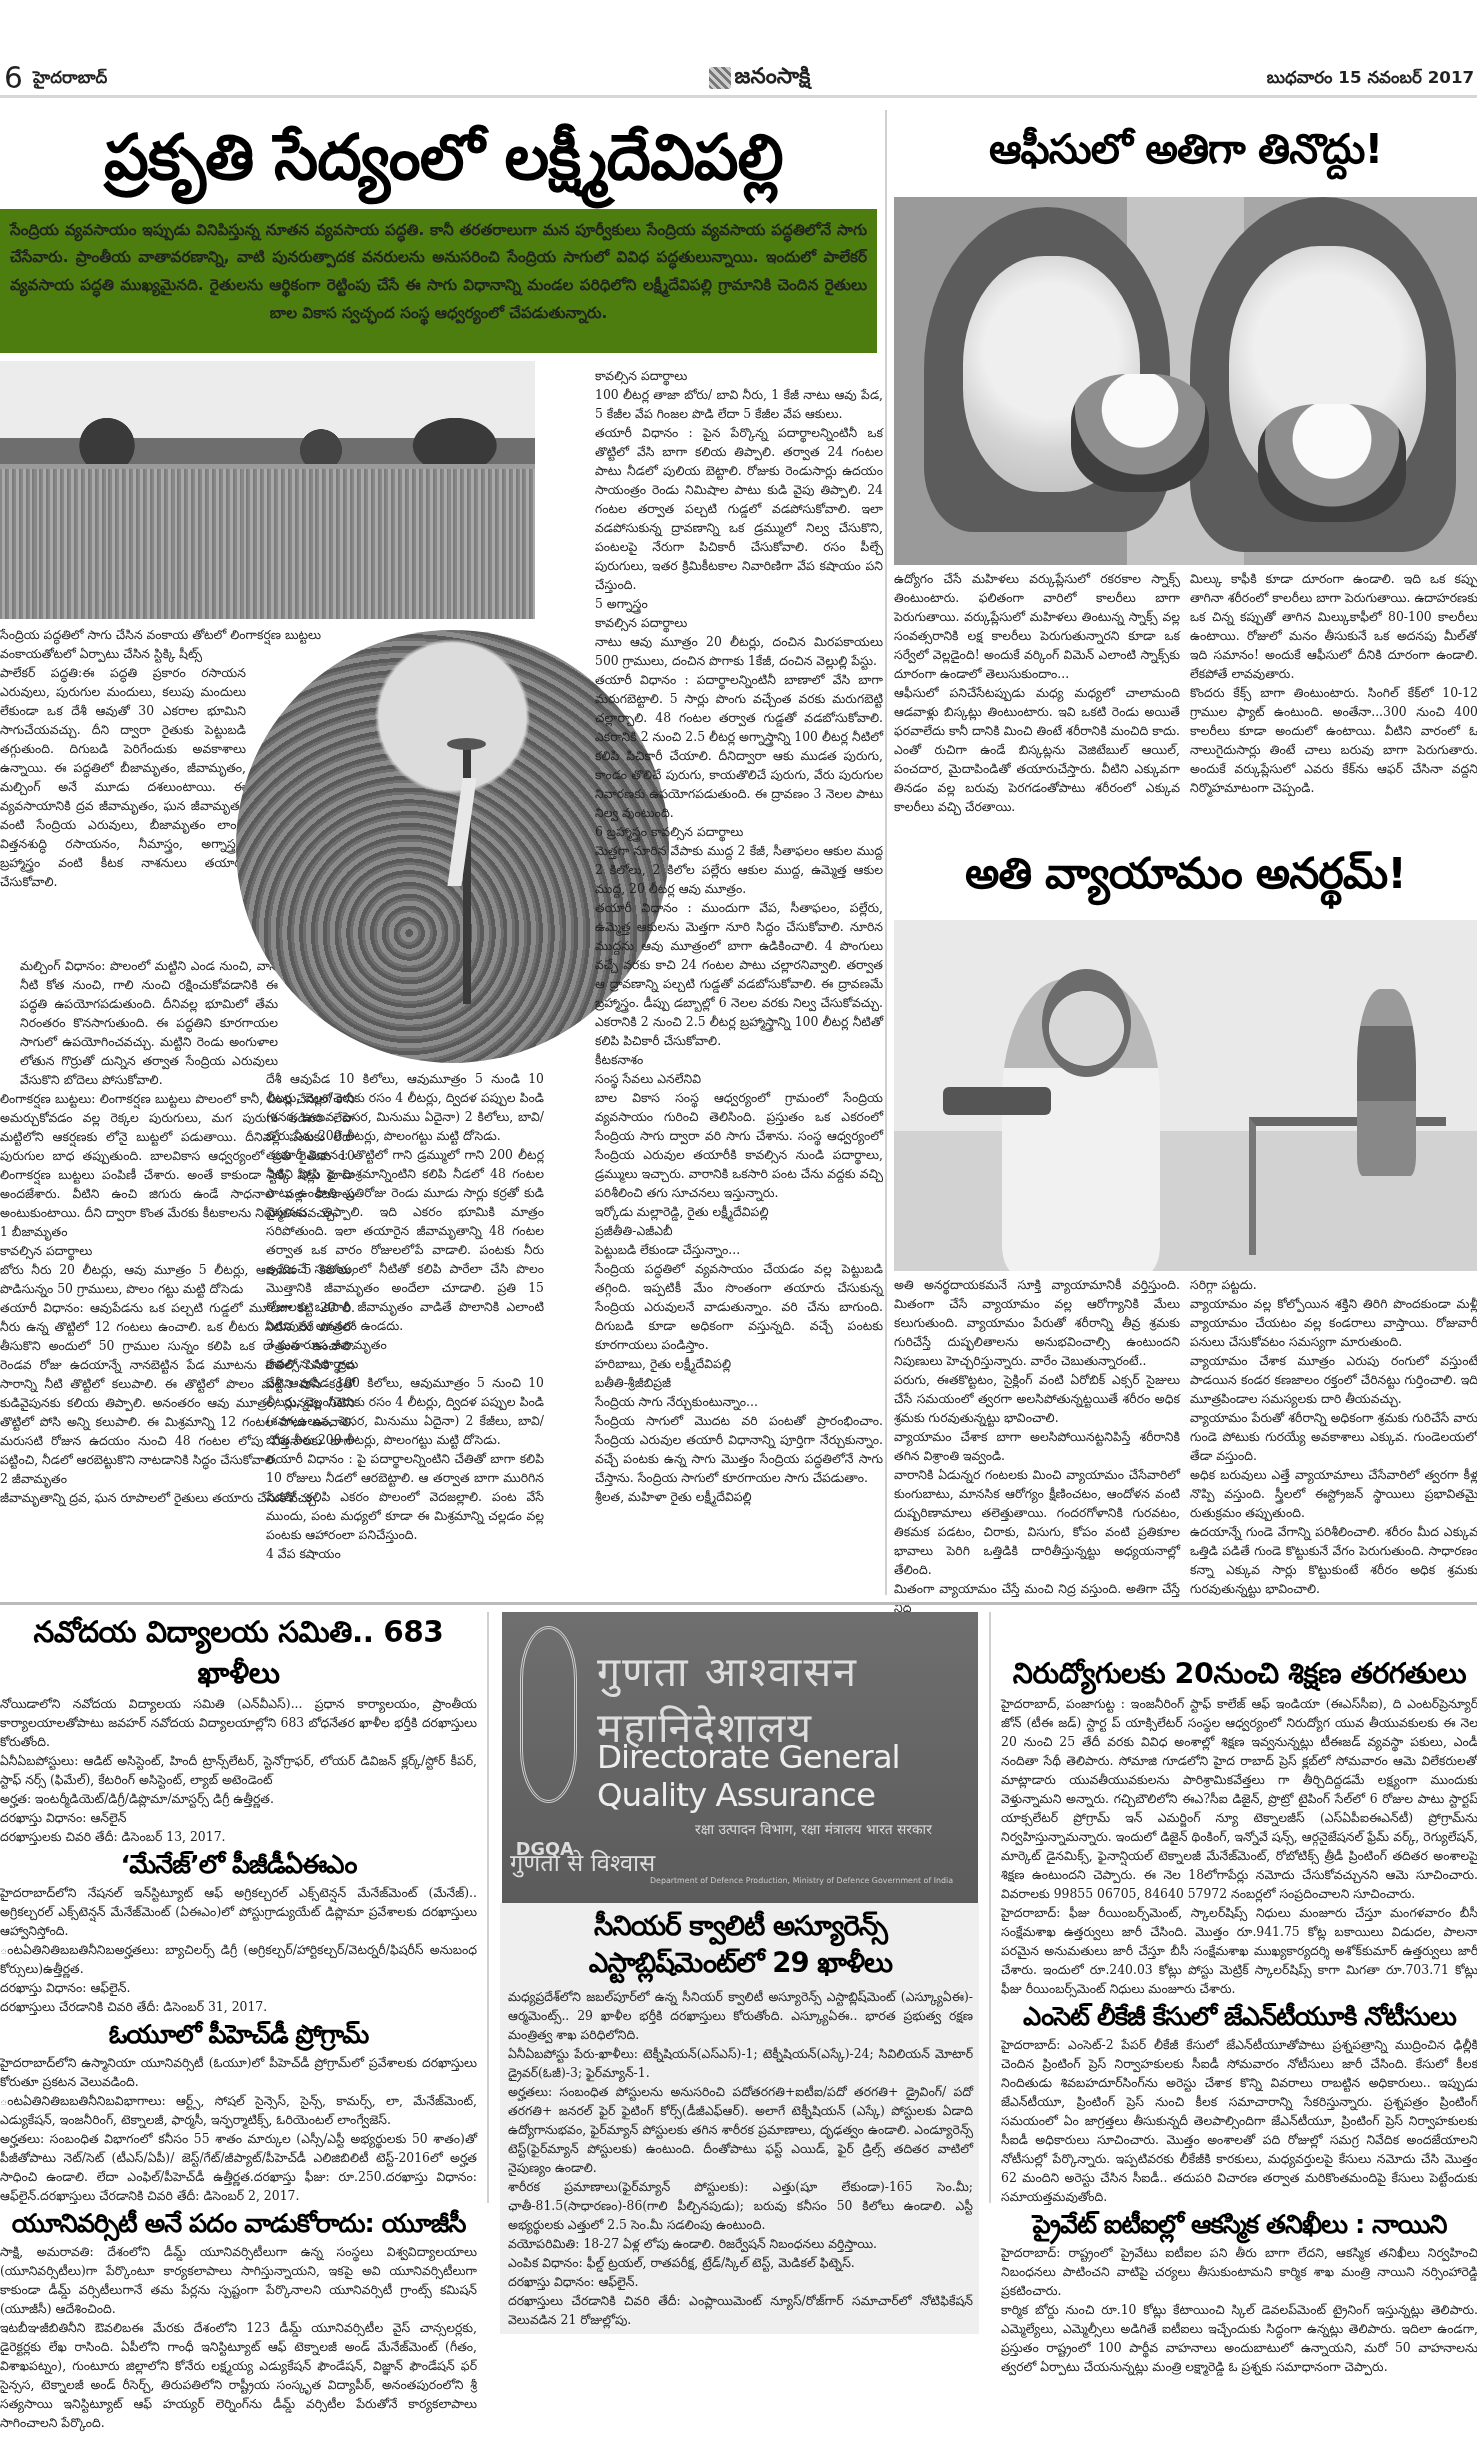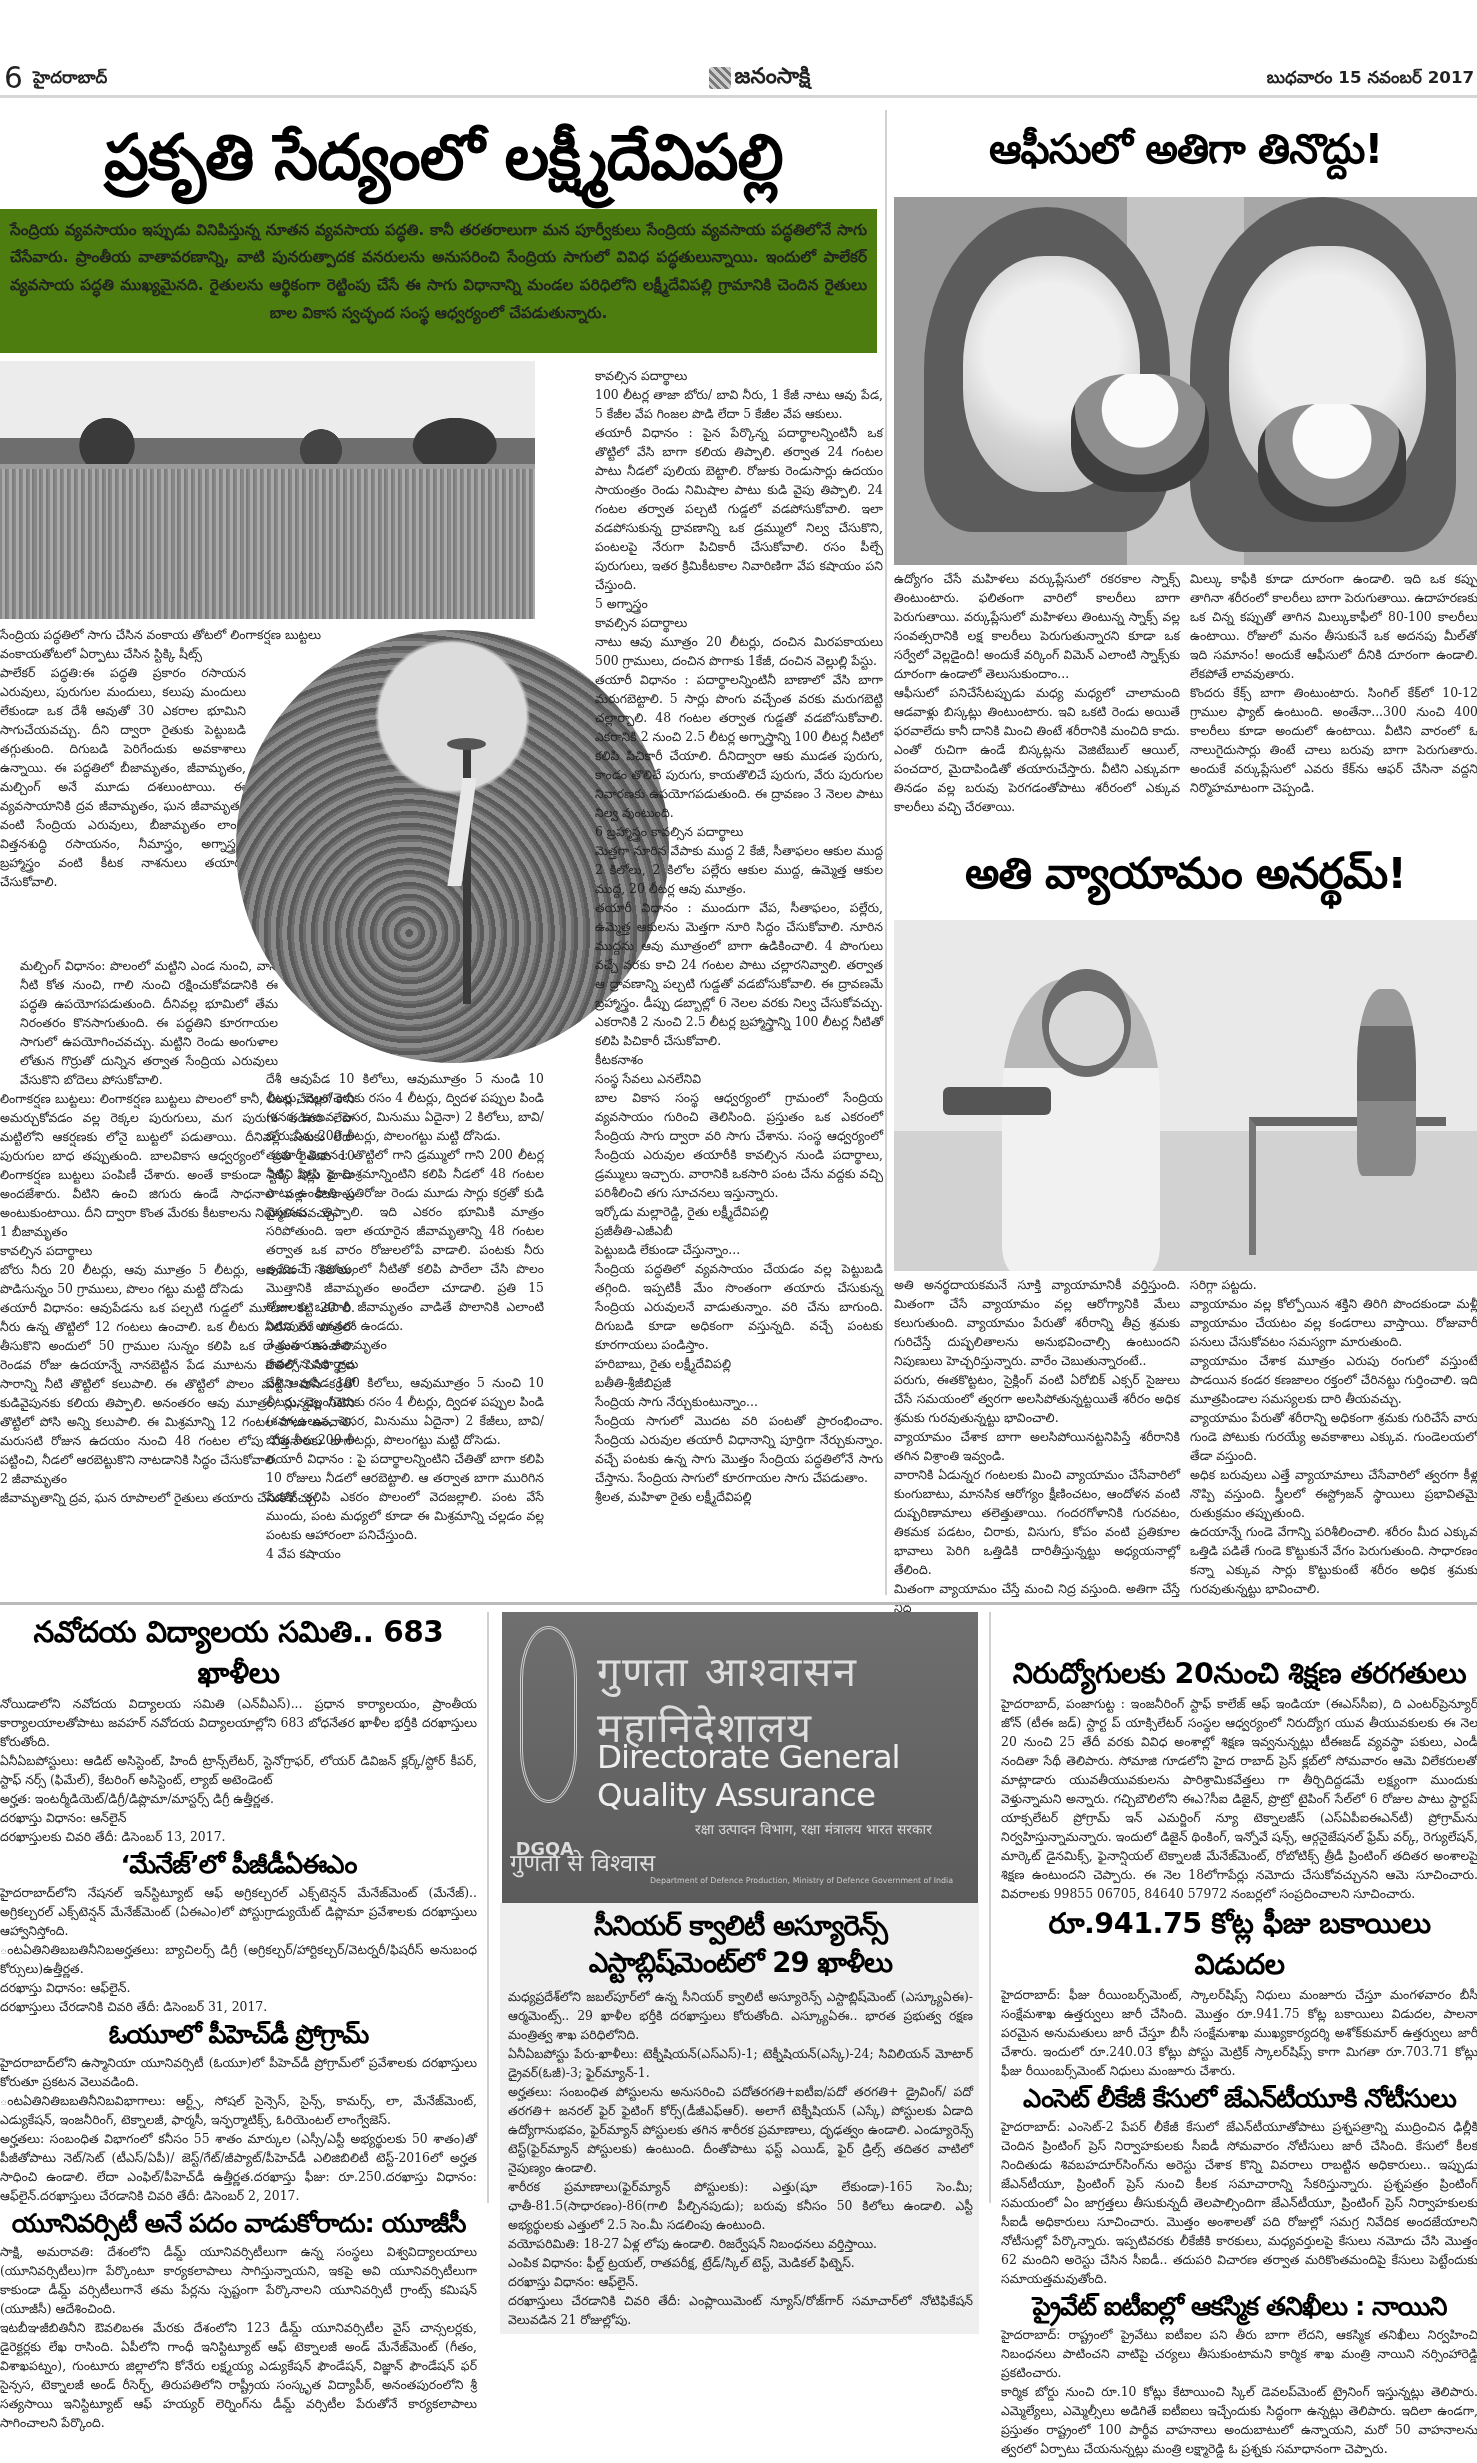--- a/index.html
+++ b/index.html
@@ -231,21 +231,20 @@
   <div>ఎంపిక విధానం: ఫీల్డ్ ట్రయల్, రాతపరీక్ష, ట్రేడ్/స్కిల్ టెస్ట్, మెడికల్ ఫిట్నెస్.</div>
   <div>దరఖాస్తు విధానం: ఆఫ్‌లైన్.</div>
   <div>దరఖాస్తులు చేరడానికి చివరి తేదీ: ఎంప్లాయిమెంట్ న్యూస్/రోజ్‌గార్ సమాచార్‌లో నోటిఫికేషన్ వెలువడిన 21 రోజుల్లోపు.</div>
 </div>
 
 <div class="abs vrule" style="left:989px;top:1612px;height:591px;"></div>
 
 <div class="col txt" style="left:1001px;top:1616px;width:477px;margin-top:37px;">
   <h3 class="bottom-head" style="font-size:28.6px">నిరుద్యోగులకు 20నుంచి శిక్షణ తరగతులు</h3>
   <div>హైదరాబాద్, పంజాగుట్ట : ఇంజనీరింగ్ స్టాఫ్ కాలేజ్ ఆఫ్ ఇండియా (ఈఎస్‌సీఐ), ది ఎంటర్‌ప్రెన్యూర్ జోన్ (టీఈ జడ్) స్టార్ట ప్ యాక్సిలేటర్ సంస్థల ఆధ్వర్యంలో నిరుద్యోగ యువ తీయువకులకు ఈ నెల 20 నుంచి 25 తేదీ వరకు వివిధ అంశాల్లో శిక్షణ ఇవ్వనున్నట్లు టీఈజడ్ వ్యవస్థా పకులు, ఎండీ నందితా సేథీ తెలిపారు. సోమాజి గూడలోని హైద రాబాద్ ప్రెస్ క్లబ్‌లో సోమవారం ఆమె విలేకరులతో మాట్లాడారు యువతీయువకులను పారిశ్రామికవేత్తలు గా తీర్చిదిద్దడమే లక్ష్యంగా ముందుకు వెళ‌్తున్నామని అన్నారు. గచ్చిబౌలిలోని ఈఎ?సీఐ డిజైన్, ప్రొట్రో టైపింగ్ సేల్‌లో 6 రోజుల పాటు స్టార్టప్ యాక్సలేటర్ ప్రోగ్రామ్ ఇన్ ఎమర్జింగ్ న్యూ టెక్నాలజీస్ (ఎస్‌ఏపీఐఈఎన్‌టీ) ప్రోగ్రామ్‌ను నిర్వహిస్తున్నామన్నారు. ఇందులో డిజైన్ థింకింగ్, ఇన్నోవే షన్స్, ఆర్గనైజేషనల్ ఫ్రేమ్ వర్క్, రెగ్యులేషన్, మార్కెట్ డైనమిక్స్, ఫైనాన్షియల్ టెక్నాలజీ మేనేజ్‌మెంట్, రోబోటిక్స్ త్రీడీ ప్రింటింగ్ తదితర అంశాలపై శిక్షణ ఉంటుందని చెప్పారు. ఈ నెల 18లోగాపేర్లు నమోదు చేసుకోవచ్చునని ఆమె సూచించారు. వివరాలకు 99855 06705, 84640 57972 నంబర్లలో సంప్రదించాలని సూచించారు.</div>
-  <h3 class="bottom-head" style="font-size:28.6px">రూ.941.75 కోట్ల ఫీజు బకాయిలు విడుదల</h3>
   <div>హైదరాబాద్: ఫీజు రీయింబర్స్‌మెంట్, స్కాలర్‌షిప్స్ నిధులు మంజూరు చేస్తూ మంగళవారం బీసీ సంక్షేమశాఖ ఉత్తర్వులు జారీ చేసింది. మొత్తం రూ.941.75 కోట్ల బకాయిలు విడుదల, పాలనా పరమైన అనుమతులు జారీ చేస్తూ బీసీ సంక్షేమశాఖ ముఖ్యకార్యదర్శి అశోక్‌కుమార్ ఉత్తర్వులు జారీ చేశారు. ఇందులో రూ.240.03 కోట్లు పోస్టు మెట్రిక్ స్కాలర్‌షిప్స్ కాగా మిగతా రూ.703.71 కోట్లు ఫీజు రీయింబర్స్‌మెంట్ నిధులు మంజూరు చేశారు.</div>
   <h3 class="sub-head">ఎంసెట్ లీకేజీ కేసులో జేఎన్‌టీయూకి నోటీసులు</h3>
   <div>హైదరాబాద్: ఎంసెట్-2 పేపర్ లీకేజీ కేసులో జేఎన్‌టీయూతోపాటు ప్రశ్నపత్రాన్ని ముద్రించిన ఢిల్లీకి చెందిన ప్రింటింగ్ ప్రెస్ నిర్వాహకులకు సీఐడీ సోమవారం నోటీసులు జారీ చేసింది. కేసులో కీలక నిందితుడు శివబహదూర్‌సింగ్‌ను అరెస్టు చేశాక కొన్ని వివరాలు రాబట్టిన అధికారులు.. ఇప్పుడు జేఎన్‌టీయూ, ప్రింటింగ్ ప్రెస్ నుంచి కీలక సమాచారాన్ని సేకరిస్తున్నారు. ప్రశ్నపత్రం ప్రింటింగ్ సమయంలో ఏం జాగ్రత్తలు తీసుకున్నదీ తెలపాల్సిందిగా జేఎన్‌టీయూ, ప్రింటింగ్ ప్రెస్ నిర్వాహకులకు సీఐడీ అధికారులు సూచించారు. మొత్తం అంశాలతో పది రోజుల్లో సమగ్ర నివేదిక అందజేయాలని నోటీసుల్లో పేర్కొన్నారు. ఇప్పటివరకు లీకేజీకి కారకులు, మధ్యవర్తులపై కేసులు నమోదు చేసి మొత్తం 62 మందిని అరెస్టు చేసిన సీఐడీ.. తదుపరి విచారణ తర్వాత మరికొంతమందిపై కేసులు పెట్టేందుకు సమాయత్తమవుతోంది.</div>
   <h3 class="sub-head">ప్రైవేట్ ఐటీఐల్లో ఆకస్మిక తనిఖీలు : నాయిని</h3>
   <div>హైదరాబాద్: రాష్ట్రంలో ప్రైవేటు ఐటీఐల పని తీరు బాగా లేదని, ఆకస్మిక తనిఖీలు నిర్వహించి నిబంధనలు పాటించని వాటిపై చర్యలు తీసుకుంటామని కార్మిక శాఖ మంత్రి నాయిని నర్సింహారెడ్డి ప్రకటించారు.</div>
   <div>కార్మిక బోర్డు నుంచి రూ.10 కోట్లు కేటాయించి స్కిల్ డెవలప్‌మెంట్ ట్రైనింగ్ ఇస్తున్నట్లు తెలిపారు. ఎమ్మెల్యేలు, ఎమ్మెల్సీలు అడిగితే ఐటీఐలు ఇచ్చేందుకు సిద్ధంగా ఉన్నట్లు తెలిపారు. ఇదిలా ఉండగా, ప్రస్తుతం రాష్ట్రంలో 100 పార్థీవ వాహనాలు అందుబాటులో ఉన్నాయని, మరో 50 వాహనాలను త్వరలో ఏర్పాటు చేయనున్నట్లు మంత్రి లక్ష్మారెడ్డి ఓ ప్రశ్నకు సమాధానంగా చెప్పారు.</div>
 </div>
 
 
 </body></html>

